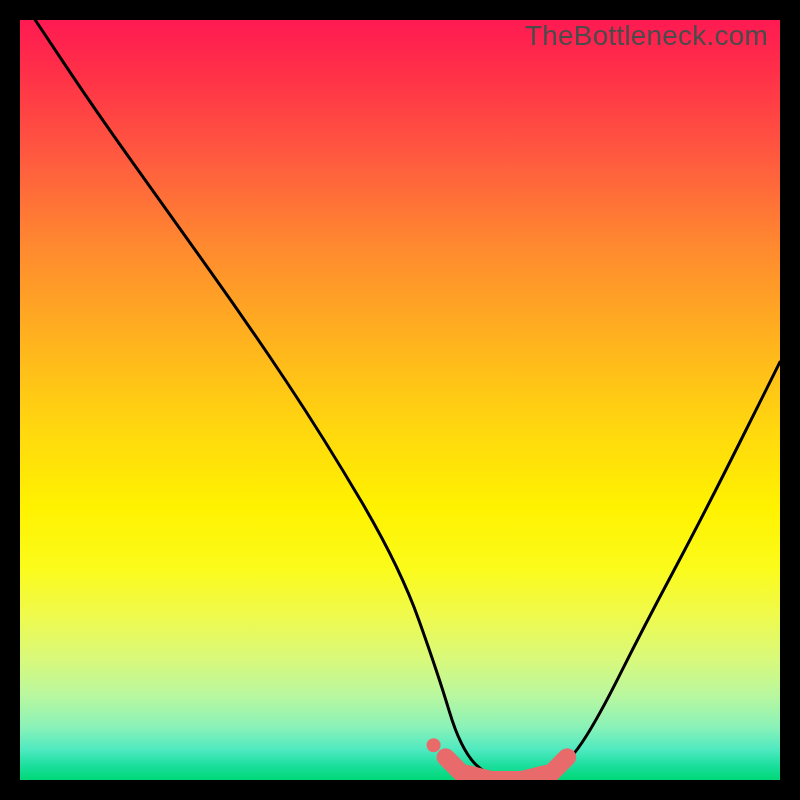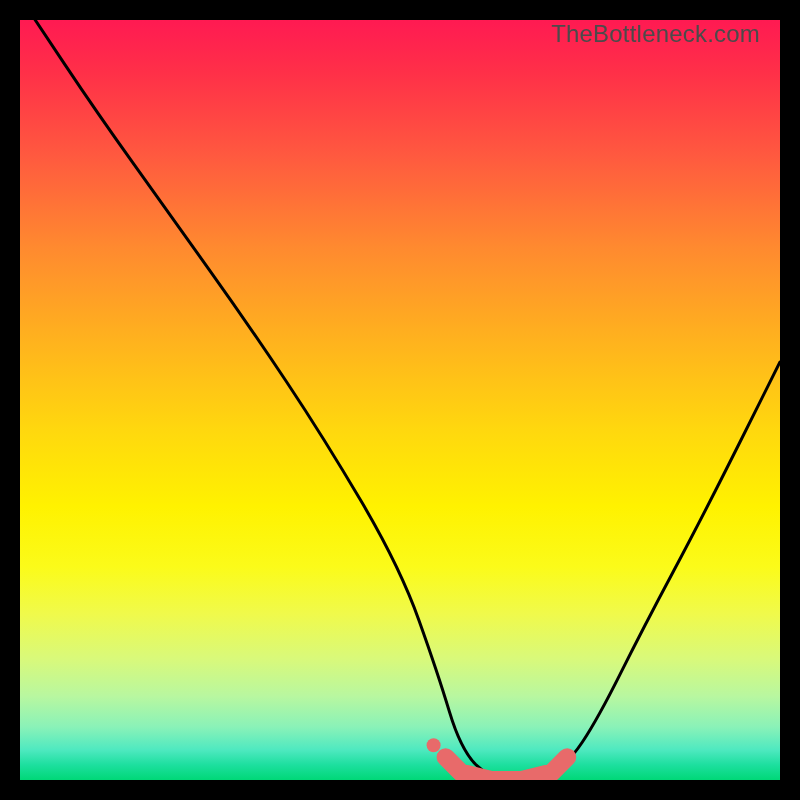--- a/index.html
+++ b/index.html
@@ -46,22 +46,22 @@
       #b8f7a0 89%,
       #8af2b8 93%,
       #4fe9c0 96%,
       #1ddf9f 98%,
       #00d877 100%
     );
   }
   .watermark {
     position: absolute;
     top: 0;
-    right: 20px;
-    font-size: 24px;
+    right: 12px;
+    font-size: 28px;
     font-weight: 500;
     color: #4b4b4b;
     letter-spacing: 0.2px;
     z-index: 5;
   }
   svg.curve {
     position: absolute;
     left: 0;
     top: 0;
     z-index: 3;

